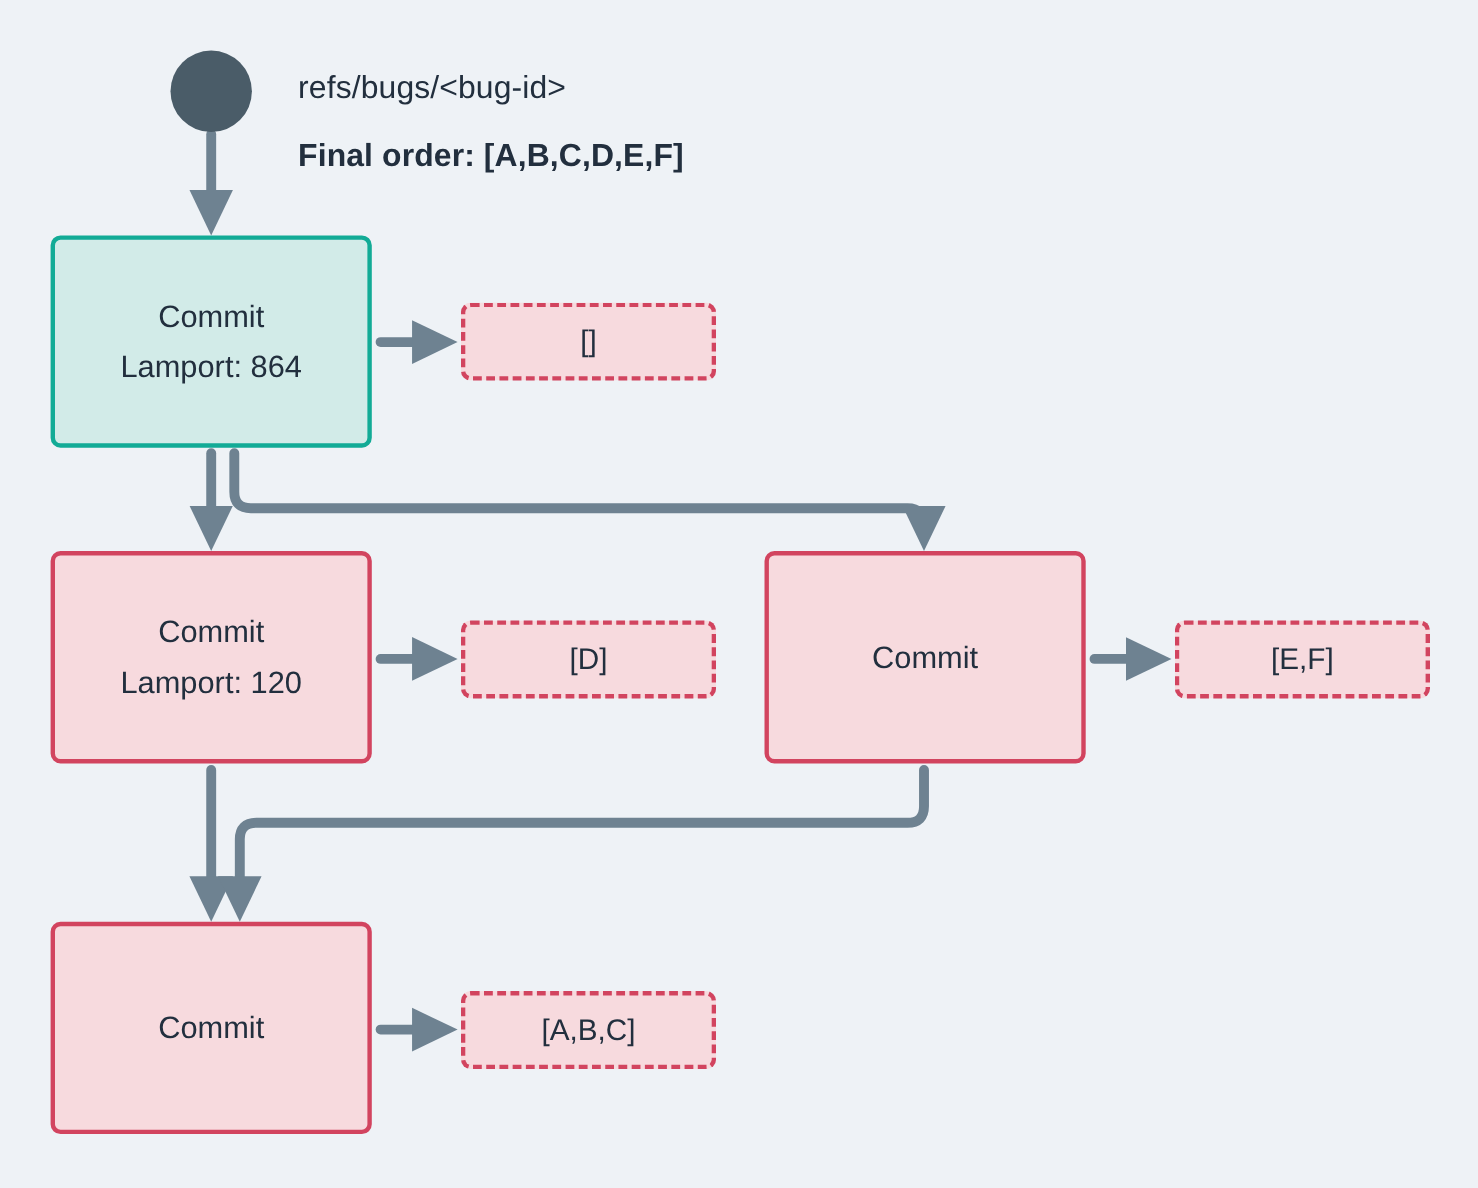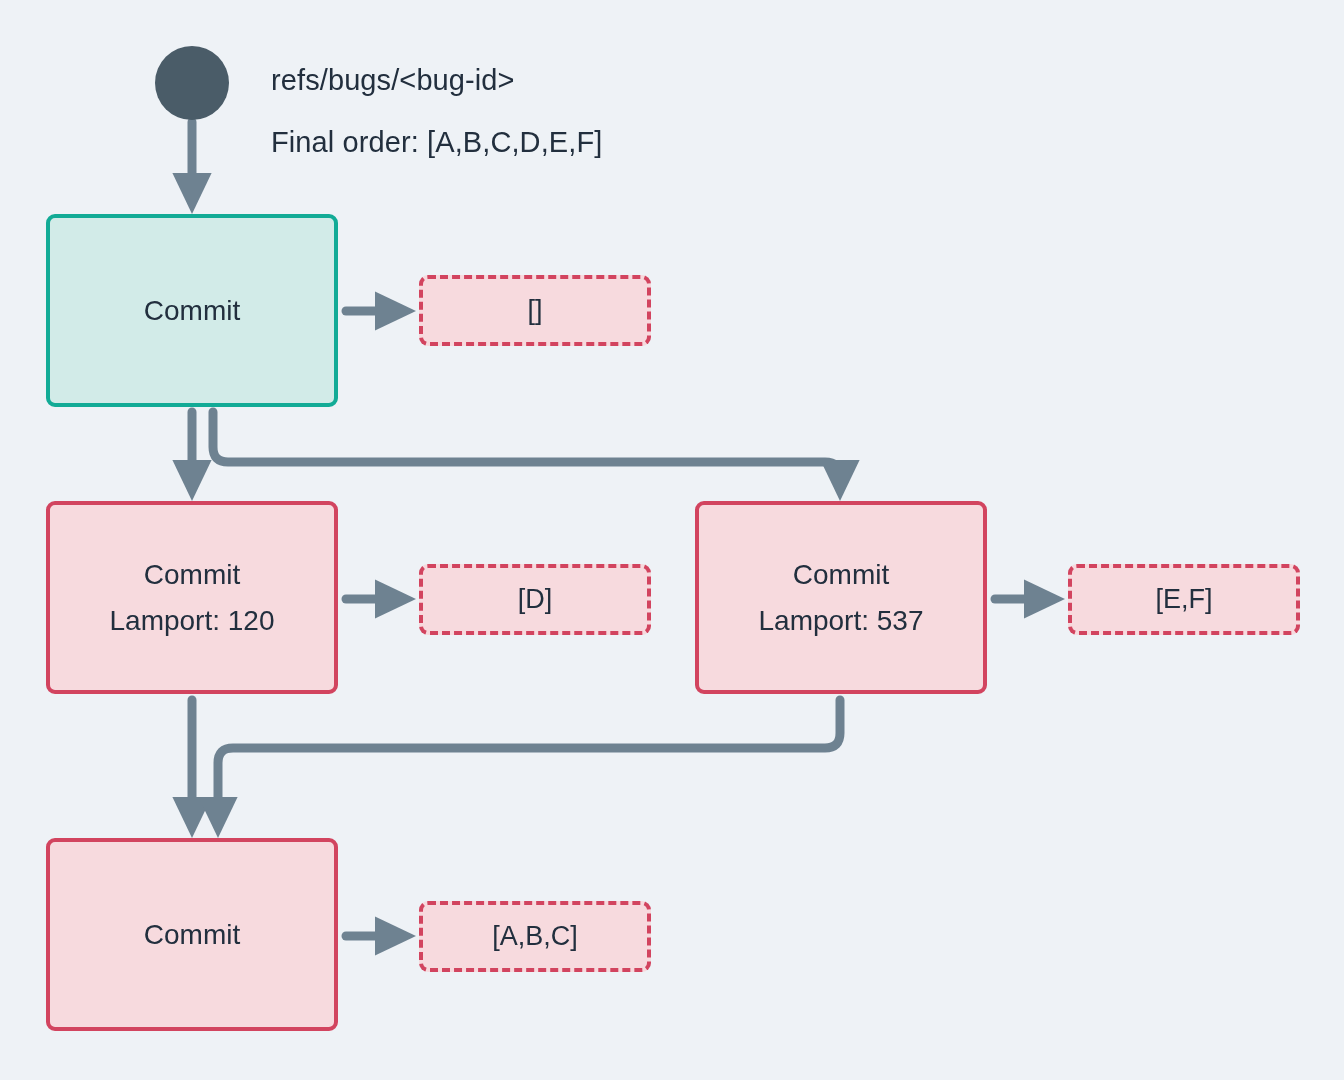--- a/index.html
+++ b/index.html
@@ -46,21 +46,21 @@
     font-size: 29px;
     color: #222f3e;
     white-space: nowrap;
     letter-spacing: 0.1px;
   }
   .final-order-label {
     position: absolute;
     left: 271px;
     top: 126px;
     font-size: 29px;
-    font-weight: normal;
+    font-weight: bold;
     color: #222f3e;
     white-space: nowrap;
     letter-spacing: 0.1px;
   }
 
   
   .commit-box {
     position: absolute;
     box-sizing: border-box;
     border-radius: 9px;
@@ -142,30 +142,30 @@
     <path d="M346,936 L398,936" stroke="#6e8291" stroke-width="9" fill="none" stroke-linecap="round" marker-end="url(#arrowhead)"></path>
   </svg>
 
   <div class="root-node"></div>
 
   <div class="ref-label">refs/bugs/&lt;bug-id&gt;</div>
   <div class="final-order-label">Final order: [A,B,C,D,E,F]</div>
 
   <div id="commit-864" class="commit-box teal">
     <span class="title">Commit</span>
+    <span class="lamport">Lamport: 864</span>
   </div>
 
   <div id="commit-246" class="commit-box pink">
     <span class="title">Commit</span>
     <span class="lamport">Lamport: 120</span>
   </div>
 
   <div id="commit-537" class="commit-box pink">
     <span class="title">Commit</span>
-    <span class="lamport">Lamport: 537</span>
   </div>
 
   <div id="commit-127" class="commit-box pink">
     <span class="title">Commit</span>
   </div>
 
   <div id="order-empty" class="order-box">[]</div>
   <div id="order-d" class="order-box">[D]</div>
   <div id="order-ef" class="order-box">[E,F]</div>
   <div id="order-abc" class="order-box">[A,B,C]</div>

